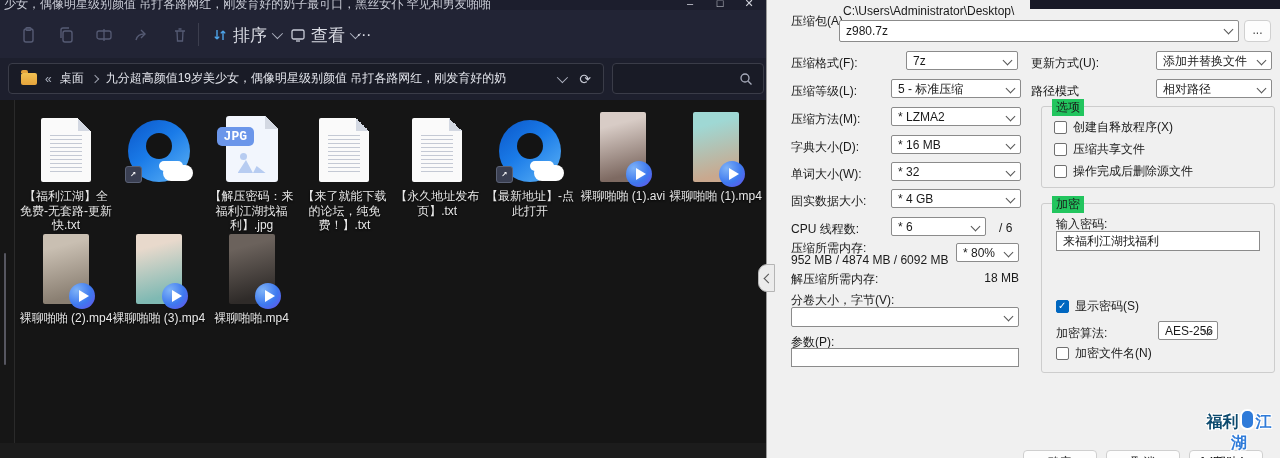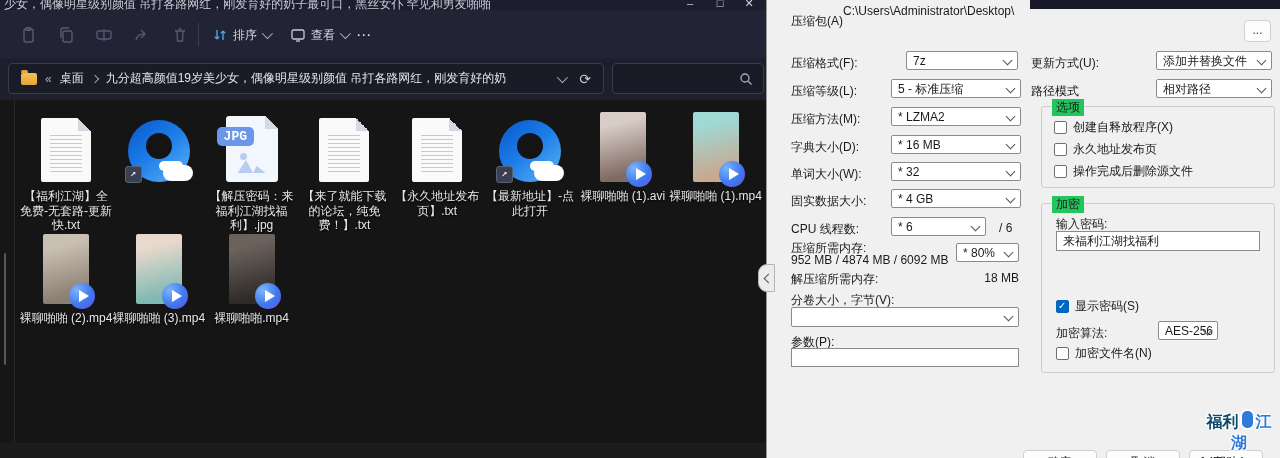--- a/index.html
+++ b/index.html
@@ -8,21 +8,21 @@
   #stage{position:absolute;inset:0;}
 
   
   #explorer{position:absolute;left:0;top:0;width:766px;height:458px;background:#fef9c3;}
   .titlebar{position:absolute;left:0;top:0;width:766px;height:10px;background:#1c1e2d;overflow:hidden;}
   .title-text{position:absolute;left:4px;top:-4px;font-size:12px;color:#c9ccd6;white-space:nowrap;}
   .win-ctrl{position:absolute;top:-3px;width:24px;text-align:center;color:#d2d4dc;font-size:11px;}
   .toolbar{position:absolute;left:0;top:10px;width:766px;height:48px;background:#222435;}
   .tb-icon{position:absolute;top:13px;width:24px;height:24px;display:flex;align-items:center;justify-content:center;border-radius:4px;}
   .tb-sep{position:absolute;left:198px;top:13px;width:1px;height:23px;background:#3c3e4e;}
-  .tb-group{position:absolute;top:13px;height:24px;display:flex;align-items:center;gap:5px;color:#dadce4;font-size:12px;padding:0 4px;border-radius:4px;}
+  .tb-group{position:absolute;top:13px;height:24px;display:flex;align-items:center;gap:5px;color:#dadce4;font-size:17px;padding:0 4px;border-radius:4px;}
   .chev-down{width:7px;height:7px;border-right:1.3px solid #aeb2c0;border-bottom:1.3px solid #aeb2c0;transform:rotate(45deg) translateY(-2px);display:inline-block;}
   .addressrow{position:absolute;left:0;top:58px;width:766px;height:42px;background:#1d1f2d;}
   .addressbox{position:absolute;left:8px;top:5px;width:596px;height:31px;background:#191b26;border:1px solid #3a3c48;border-radius:4px;box-sizing:border-box;display:flex;align-items:center;}
   .searchbox{position:absolute;left:612px;top:5px;width:152px;height:31px;background:#191b26;border:1px solid #3a3c48;border-radius:4px;box-sizing:border-box;}
   .folder-icon{width:16px;height:12px;background:linear-gradient(#f2c152,#e5a33c);border-radius:2px;position:relative;margin:0 8px 0 12px;flex:none;}
   .folder-icon::before{content:"";position:absolute;left:0;top:-3px;width:7px;height:3px;background:#e5a33c;border-radius:2px 2px 0 0;}
   .crumb{color:#e3e5ec;font-size:12px;white-space:nowrap;}
   .crumb-sep{width:5px;height:5px;border-right:1.2px solid #9da1af;border-top:1.2px solid #9da1af;transform:rotate(45deg);margin:0 8px;flex:none;}
   .addr-path{color:#e3e5ec;font-size:12px;white-space:nowrap;overflow:hidden;max-width:400px;}
   .addr-right{margin-left:auto;display:flex;align-items:center;gap:14px;padding-right:12px;}
@@ -264,20 +264,23 @@
           </div>
     <div class="file-label">裸聊啪啪.mp4</div>
   </div>
       </div>
     <div class="exp-bottom"></div>
   </div>
 
   <div id="dialog">
     <div class="dlabel" style="top:13px">压缩包(A)</div>
     <div class="dtext" style="left:76px;top:4px">C:\Users\Administrator\Desktop\</div>
+    <div class="dd" style="left:72px;top:20px;width:400px;height:22px;line-height:19px">
+      <span>z980.7z</span>
+    </div>
     <div class="dots-btn">...</div>
 
     <div class="dlabel" style="top:55px">压缩格式(F):</div>
     <div class="dd" style="left:139px;top:51px;width:112px"><span>7z</span></div>
     <div class="dlabel" style="top:83px">压缩等级(L):</div>
     <div class="dd" style="left:124px;top:79px;width:130px"><span>5 - 标准压缩</span></div>
     <div class="dlabel" style="top:111px">压缩方法(M):</div>
     <div class="dd" style="left:124px;top:107px;width:130px"><span>* LZMA2</span></div>
     <div class="dlabel" style="top:139px">字典大小(D):</div>
     <div class="dd" style="left:124px;top:135px;width:130px"><span>* 16 MB</span></div>
@@ -306,21 +309,21 @@
     <div class="dd" style="left:389px;top:79px;width:116px"><span>相对路径</span></div>
 
     <div class="groupbox" style="left:274px;top:106px;width:232px;height:80px">
       <span class="legend">选项</span>
       <div class="cbrow" style="left:12px;top:12px">
         <span class="cb"></span>
         <span>创建自释放程序(X)</span>
       </div>
       <div class="cbrow" style="left:12px;top:34px">
         <span class="cb"></span>
-        <span>永久地址发布页</span>
+        <span>压缩共享文件</span>
       </div>
       <div class="cbrow" style="left:12px;top:56px">
         <span class="cb"></span>
         <span>操作完成后删除源文件</span>
       </div>
     </div>
 
     <div class="groupbox" style="left:274px;top:203px;width:232px;height:168px">
       <span class="legend">加密</span>
       <div class="dtext" style="left:14px;top:12px">输入密码:</div>

